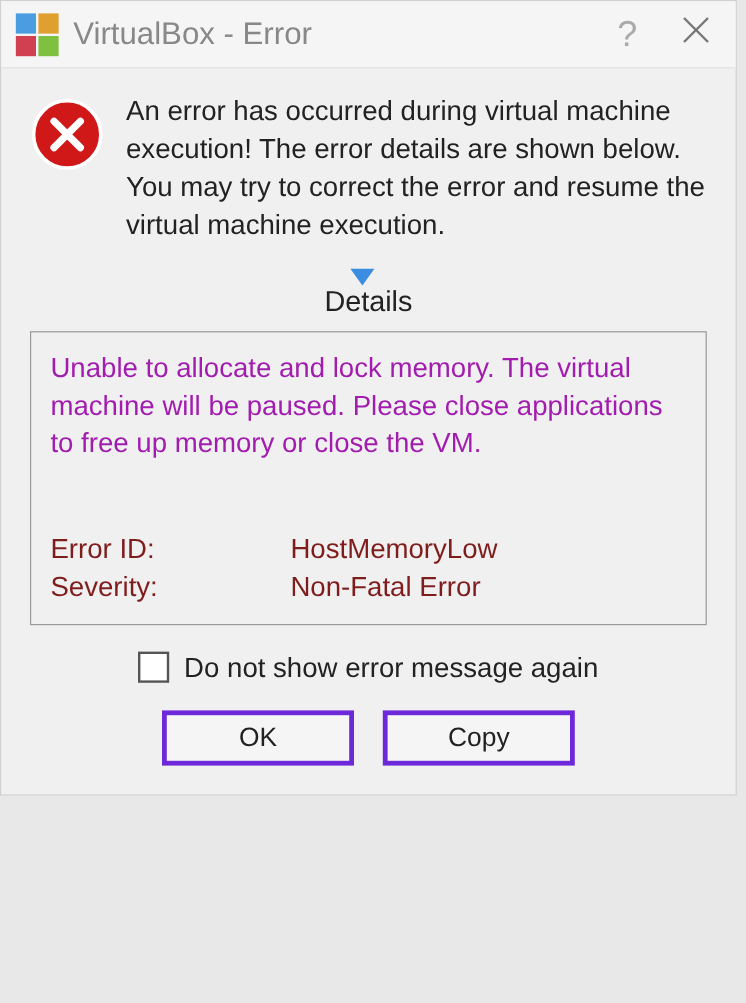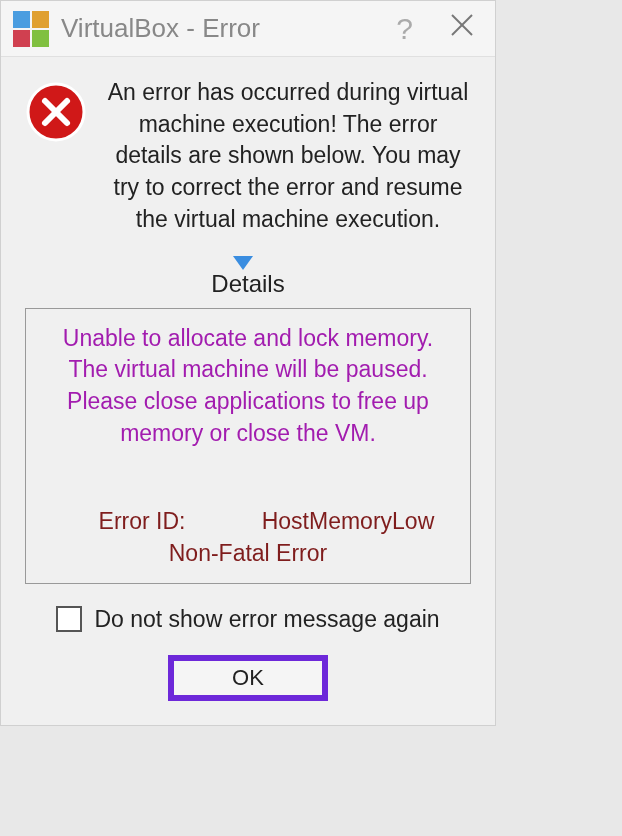--- a/index.html
+++ b/index.html
@@ -5,21 +5,21 @@
     * { box-sizing: border-box; }
     body {
       margin: 0;
       padding: 0;
       font-family: 'Segoe UI', Tahoma, sans-serif;
       background: #e8e8e8;
       width: 622px;
       height: 836px;
     }
     .dialog {
-      width: 496px;
+      width: 614px;
       background: #f0f0f0;
       border: 1px solid #d0d0d0;
     }
     .titlebar {
       display: flex;
       align-items: center;
       padding: 8px 12px;
       background: #f5f5f5;
       border-bottom: 1px solid #e0e0e0;
       height: 56px;
@@ -44,21 +44,20 @@
       font-weight: 300;
     }
     .close-icon {
       font-size: 28px;
       color: #888;
       cursor: pointer;
       padding: 0 8px;
     }
     .content {
       padding: 20px 24px 16px 24px;
-      text-align: center;
     }
     .message-row {
       display: flex;
       align-items: flex-start;
       margin-bottom: 20px;
     }
     .error-icon {
       width: 62px;
       height: 62px;
       flex-shrink: 0;
@@ -135,21 +134,21 @@
     .button-row {
       display: flex;
       justify-content: center;
       gap: 24px;
       padding-bottom: 8px;
     }
     .btn {
       width: 160px;
       height: 46px;
       background: #f5f5f5;
-      border: 6px solid #6d28d9;
+      border: 4px solid #6d28d9;
       font-size: 22px;
       color: #222;
       cursor: pointer;
       display: flex;
       align-items: center;
       justify-content: center;
     }
   </style>
 </head>
 <body>
@@ -193,28 +192,30 @@
       <span class="details-label">Details</span>
     </div>
 
     <div class="details-box">
       <div class="details-text">Unable to allocate and lock memory. The virtual machine will be paused. Please close applications to free up memory or close the VM.</div>
       <div class="detail-row">
         <span class="detail-key">Error ID:</span>
         <span class="detail-val">HostMemoryLow</span>
       </div>
       <div class="detail-row">
+        <span class="detail-key">Severity:</span>
         <span class="detail-val">Non-Fatal Error</span>
       </div>
     </div>
 
     <div class="checkbox-row">
       <span class="checkbox"></span>
       <span class="checkbox-label">Do not show error message again</span>
     </div>
 
     <div class="button-row">
       <div class="btn">OK</div>
+      <div class="btn">Copy</div>
     </div>
 
   </div>
 
 </div>
 
 </body></html>

